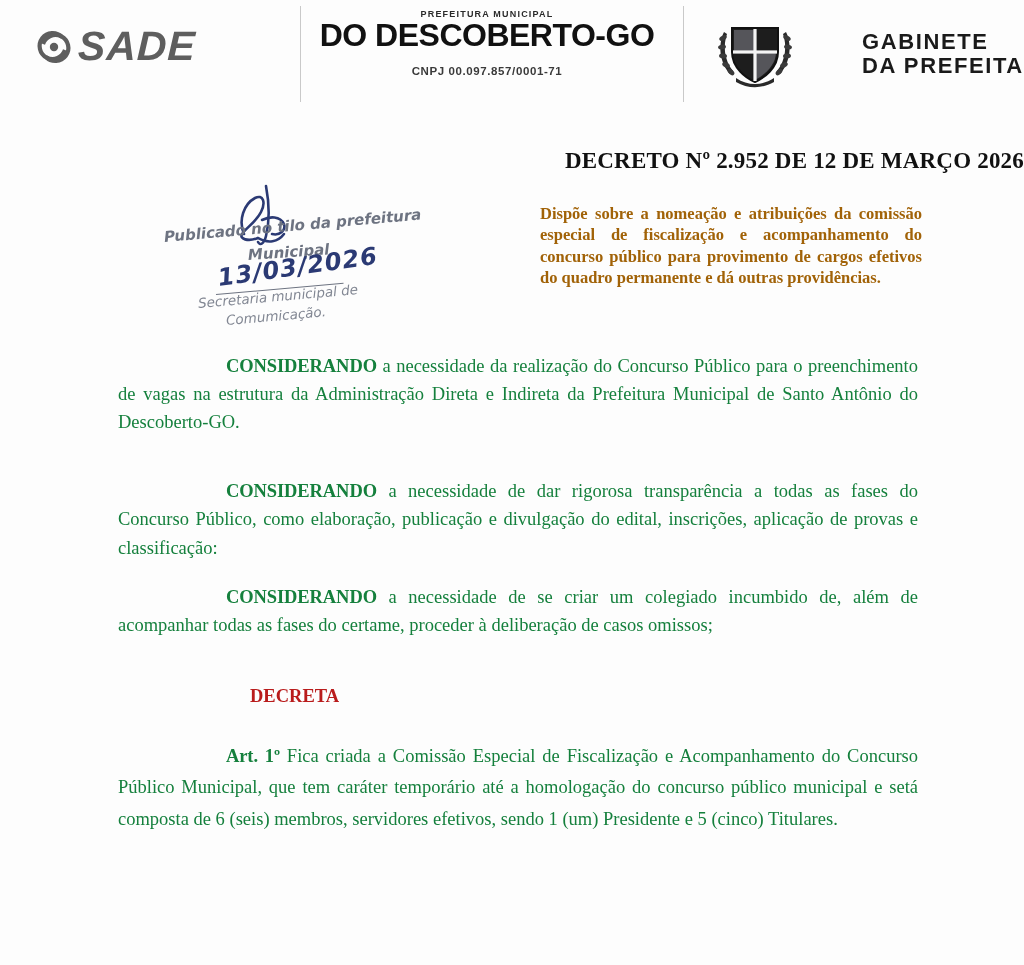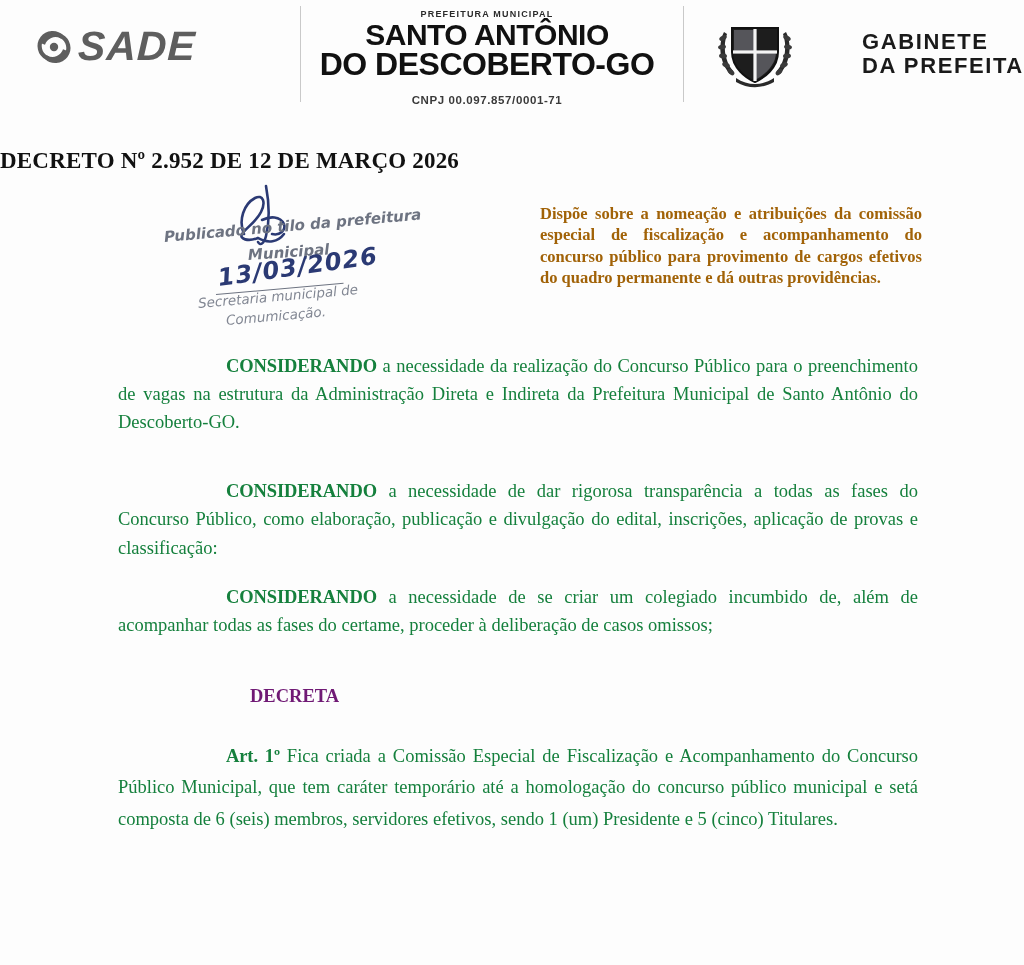--- a/index.html
+++ b/index.html
@@ -113,21 +113,21 @@
     line-height: 1.08;
     color: #1a1a1a;
   }
 
   
   .doc-title {
     position: absolute;
     top: 148px;
     left: 0;
     width: 1024px;
-    text-align: left;
+    text-align: right;
     font-weight: bold;
     font-size: 23px;
     letter-spacing: 0.2px;
     color: #111;
   }
 
   
   .ementa {
     position: absolute;
     left: 540px;
@@ -232,21 +232,21 @@
   .para.loose { line-height: 1.70; }
   .spacer-sm { height: 14px; }
   .spacer-md { height: 34px; }
   .spacer-lg { height: 40px; }
 
   .decreta {
     font-size: 18.5px;
     font-weight: bold;
     margin: 0 0 0 0;
     padding-left: 132px;
-    color: #701a75;
+    color: #b91c1c;
   }
 </style>
 </head>
 <body>
 
 <div class="header">
 
   <div class="hdr-divider d1"></div>
   <div class="hdr-divider d2"></div>
 
@@ -256,21 +256,20 @@
         <path d="M30 10 A13 13 0 1 0 33 23"></path>
         <path d="M14 30 A13 13 0 1 0 11 17"></path>
       </g>
       <circle cx="22" cy="20" r="4.2" fill="#5e5e5e"></circle>
     </svg>
     <span class="sade-word">SADE</span>
   </div>
 
   <div class="pref-block">
     <div class="pref-kicker">PREFEITURA MUNICIPAL</div>
-    <div class="pref-name1">SANTO ANTÔNIO</div>
     <div class="pref-name2">DO DESCOBERTO-GO</div>
     <div class="pref-cnpj">CNPJ 00.097.857/0001-71</div>
   </div>
 
   <div class="brasao-wrap">
     <svg viewBox="0 0 78 72" width="78" height="72">
 
       <g fill="#2a2a2a">
         <path d="M8 16 C2 28 3 46 14 58 L17 55 C8 44 7 29 11 18 Z"></path>
         <path d="M70 16 C76 28 75 46 64 58 L61 55 C70 44 71 29 67 18 Z"></path>

